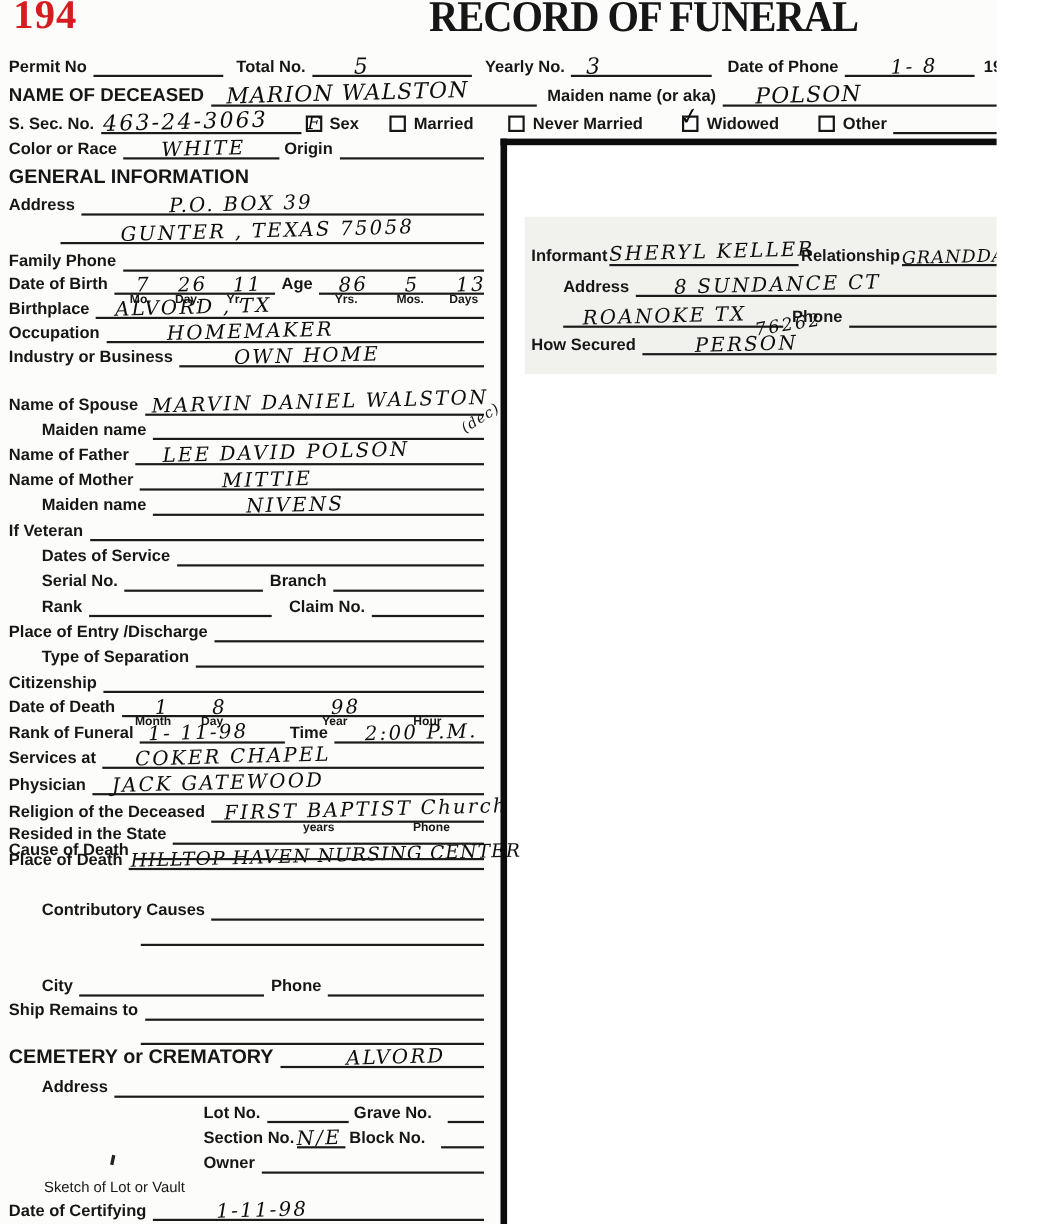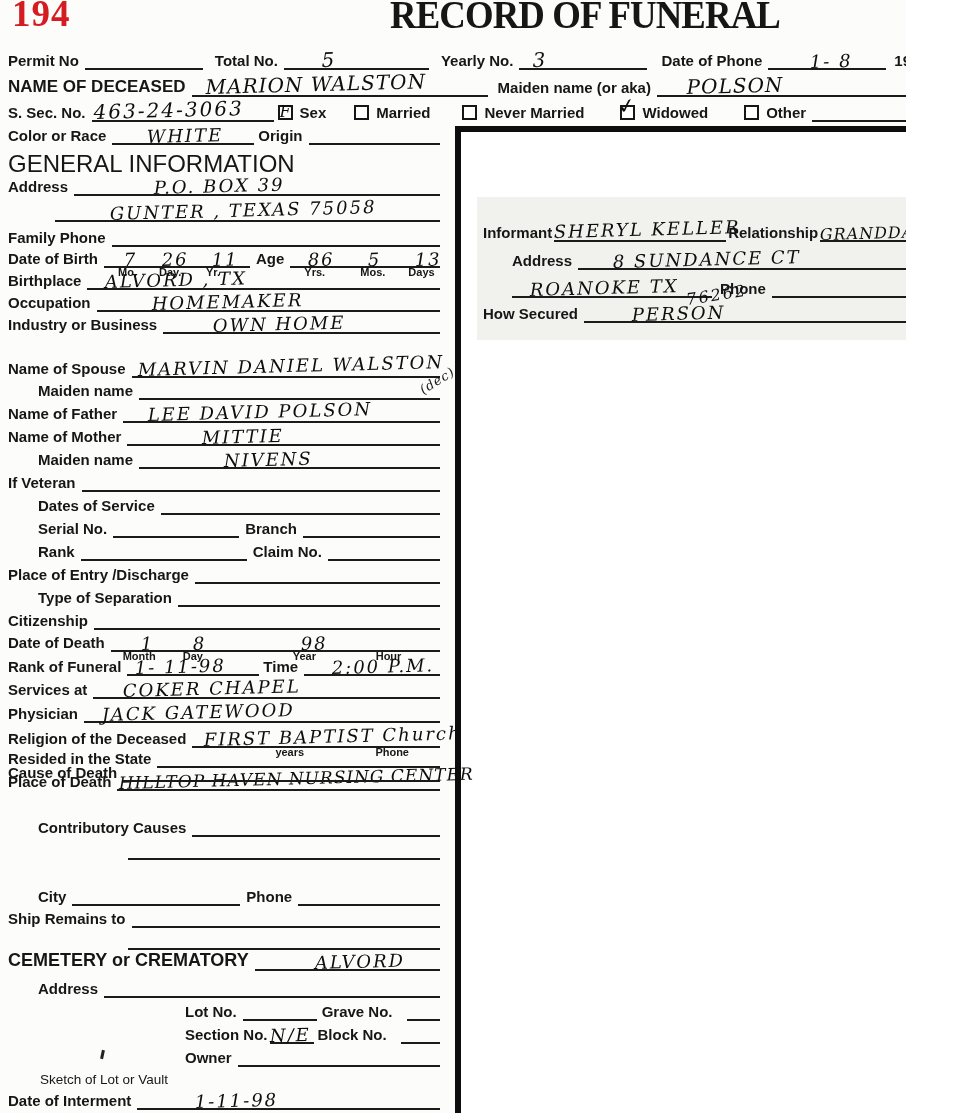--- a/index.html
+++ b/index.html
@@ -14,21 +14,21 @@
 .fill{position:relative;border-bottom:2px solid #1b1b1b;height:20px;flex:none}
 .grow{flex:1 1 auto}
 .hw{position:absolute;bottom:-4px;font-family:"DejaVu Serif",serif;font-style:italic;font-size:18px;letter-spacing:2px;white-space:nowrap;color:#0e0e0e;transform:rotate(-1.5deg);transform-origin:left bottom}
 .hw.lg{font-size:20px;letter-spacing:1px}
 .sub{position:absolute;top:100%;margin-top:1px;font-size:11px;font-weight:700;line-height:1;white-space:nowrap}
 .sub.lite{font-weight:400;font-size:12px}
 .sup{position:absolute;bottom:8px;font-size:11px;font-weight:700;line-height:1;white-space:nowrap}
 .cb{position:relative;width:15px;height:15px;border:2px solid #161616;margin:0 7px 2px 0;flex:none;background:#fff}
 .cb .mark{position:absolute;left:-4px;top:-13px;font-family:"DejaVu Sans",sans-serif;font-size:21px;font-weight:700;transform:rotate(-10deg);color:#0c0c0c}
 .cb .sexhw{position:absolute;left:0;top:-5px;font-family:"DejaVu Serif",serif;font-style:italic;font-size:16px;color:#0c0c0c}
-.heading{position:absolute;font-weight:400;font-size:24px;white-space:nowrap}
+.heading{position:absolute;font-weight:700;font-size:18px;white-space:nowrap}
 .rbox{position:absolute;left:455px;top:126px;width:508px;height:987px;border-left:6px solid #0d0d0d;border-top:6px solid #0d0d0d;background:#fff}
 .panel{position:absolute;left:477px;top:197px;width:461px;height:143px;background:#f1f1ee}
 .vline{position:absolute;left:932px;top:198px;width:4px;height:141px;background:#0c0c0c}
 .vdash{position:absolute;left:947px;top:216px;height:118px;width:0;border-left:4px dashed #181818}
 .smudge{position:absolute;left:936px;top:198px;width:13px;height:25px;background:#bcbcb8}
 .suffix{position:absolute;right:-16px;bottom:-12px;font-family:"DejaVu Serif",serif;font-style:italic;font-size:13px;letter-spacing:1px;transform:rotate(-32deg);white-space:nowrap}
 .sketch{position:absolute;left:40px;top:1072px;font-size:13.5px}
 .ink{position:absolute;left:101px;top:1050px;width:3px;height:9px;background:#222;transform:rotate(12deg)}
 </style>
 </head>
@@ -209,21 +209,21 @@
   </div>
   <div class="row" style="left:38px;top:518px;width:402px">
     <span class="lbl">Serial No.</span>
     <span class="fill" style="width:126px"></span>
     <span class="lbl" style="margin-left:6px">Branch</span>
     <span class="fill grow"></span>
   </div>
   <div class="row" style="left:38px;top:541px;width:402px">
     <span class="lbl">Rank</span>
     <span class="fill" style="width:166px"></span>
-    <span class="lbl" style="margin-left:6px">Claim No.</span>
+    <span class="lbl" style="margin-left:16px">Claim No.</span>
     <span class="fill grow"></span>
   </div>
   <div class="row" style="left:8px;top:564px;width:432px">
     <span class="lbl">Place of Entry /Discharge</span>
     <span class="fill grow"></span>
   </div>
   <div class="row" style="left:38px;top:587px;width:402px">
     <span class="lbl">Type of Separation</span>
     <span class="fill grow"></span>
   </div>
@@ -334,21 +334,21 @@
     <span class="lbl" style="margin-left:4px">Block No.</span>
     <span class="fill grow" style="margin-left:8px"></span>
   </div>
   <div class="row" style="left:185px;top:1047px;width:255px">
     <span class="lbl">Owner</span>
     <span class="fill grow"></span>
   </div>
   <div class="ink"></div>
   <div class="sketch">Sketch of Lot or Vault</div>
   <div class="row" style="left:8px;top:1090px;width:432px">
-    <span class="lbl">Date of Interment</span>
+    <span class="lbl">Date of Certifying</span>
     <span class="fill grow">
         <span class="hw" style="left:58px">1-11-98</span>
       </span>
   </div>
 
   <div class="panel"></div>
   <div class="row" style="left:483px;top:222px;width:452px">
     <span class="lbl" style="padding-right:2px">Informant</span>
     <span class="fill" style="width:172px">
         <span class="hw" style="left:0;bottom:-2px">SHERYL  KELLER</span>

